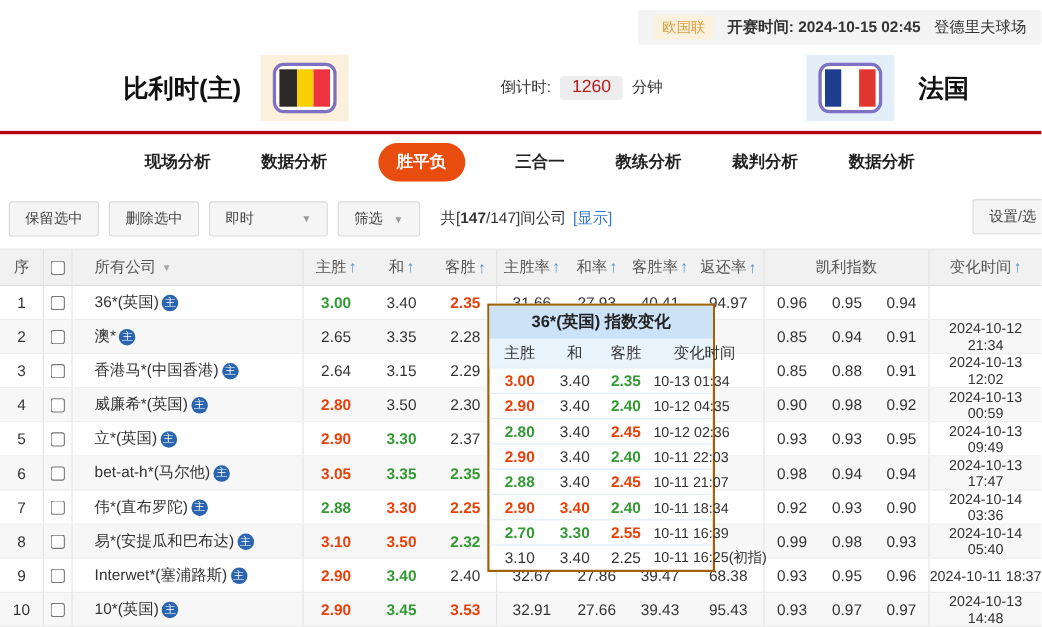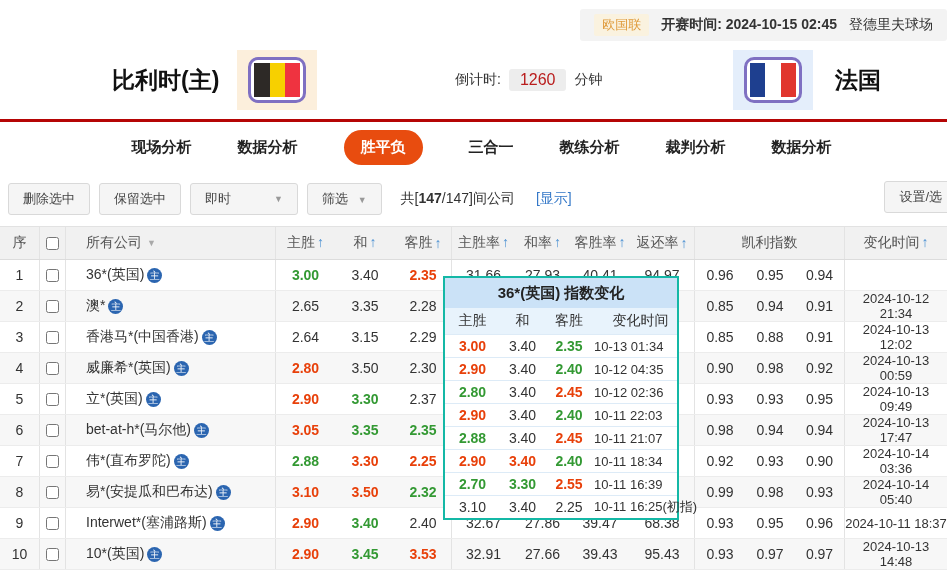--- a/index.html
+++ b/index.html
@@ -35,21 +35,21 @@
   .tab { cursor:pointer; white-space:nowrap; }
   .tab.tab-active { background:#e84c0f; color:#fff; padding:8px 17px; border-radius:18px; }
 
   
   .toolbar { position:relative; display:flex; align-items:center; gap:9px; padding:7px 8px 6px 8px; margin-top:4px; }
   .tbtn { background:#f5f5f5; border:1px solid #d9d9d9; border-radius:3px; padding:6px 14px; font-size:13px; color:#444; cursor:pointer; white-space:nowrap; }
   .tbtn .caret { color:#999; font-size:9px; margin-left:6px; }
   .tbtn.dd-wide { width:108px; display:inline-flex; justify-content:space-between; align-items:center;gap:16px; }
   .count-text { margin-left:10px; font-size:14px; color:#333; }
   .count-text b { font-weight:bold; }
-  .show-link { color:#3478c8; margin-left:21px; cursor:pointer; }
+  .show-link { color:#3478c8; margin-left:6px; cursor:pointer; }
   .settings-btn { position:absolute; right:-10px; top:5px; }
 
   
   .otable { margin-top:5px; border-top:1px solid #e2e2e2; }
   .thead, .trow { display:grid; grid-template-columns:40px 26px 210px 59px 60px 57px 63px 55px 60px 65px 50px 50px 50px 102px; align-items:center; }
   .thead { height:33px; background:#f1f1f1; border-bottom:1px solid #dcdcdc; font-size:14px; color:#555; }
   .trow { height:31px; border-bottom:1px solid #ececec; font-size:14px; background:#fff; }
   .tbody div.trow:nth-of-type(even) { background:#f7f7f7; }
   .cell { text-align:center; }
   .cell.left { text-align:left; padding-left:10px; }
@@ -59,21 +59,21 @@
   .hdr-caret { color:#a9a9a9; font-size:9px; margin-left:5px; }
   input[type=checkbox] { width:13px; height:13px; }
   .host-badge { display:inline-block; width:15px; height:15px; line-height:15px; border-radius:50%; background:#2b65b0; color:#fff; font-size:10px; text-align:center; margin-left:3px; flex:none; }
   .c-red { color:#e8400a; font-weight:bold; }
   .c-green { color:#339933; font-weight:bold; }
   .c-black { color:#333; font-weight:normal; }
   .time-cell { font-size:13px; color:#333; }
   .kelly { color:#333; }
 
   
-  .popup { position:absolute; left:443px; top:276px; width:236px; background:#fff; border:2px solid #14b8a6; z-index:20; }
+  .popup { position:absolute; left:443px; top:276px; width:207px; background:#fff; border:2px solid #a16207; z-index:20; }
   .popup-title { height:30px; line-height:30px; background:#cbe2f7; text-align:center; font-size:15px; font-weight:bold; color:#222; }
   .popup-head, .popup-row { display:grid; grid-template-columns:55px 45px 48px 95px; align-items:center; }
   .popup-head { height:26px; background:#e8f3fc; font-size:14px; color:#333; }
   .popup-row { height:23px; font-size:14px; border-top:1px solid #ddebf7; }
   .pcell { text-align:center; }
   .pcell.ptime { text-align:left; font-size:13px; color:#333; padding-left:1px; white-space:nowrap; }
 </style>
 </head>
 <body>
 
@@ -132,22 +132,22 @@
       <span class="tab">三合一</span>
 
       <span class="tab">教练分析</span>
 
       <span class="tab">裁判分析</span>
 
       <span class="tab">数据分析</span>
     </div>
 
   <div class="toolbar">
+    <button class="tbtn">保留选中</button>
     <button class="tbtn">删除选中</button>
-    <button class="tbtn">保留选中</button>
     <button class="tbtn dd-wide">
       <span>即时</span>
       <span class="caret">▼</span>
     </button>
     <button class="tbtn">
       <span>筛选</span>
       <span class="caret">▼</span>
     </button>
     <span class="count-text"><span>共[</span><b>147</b><span>/147]间公司</span><span class="show-link">[显示]</span></span>
     <button class="tbtn settings-btn">设置/选</button>

